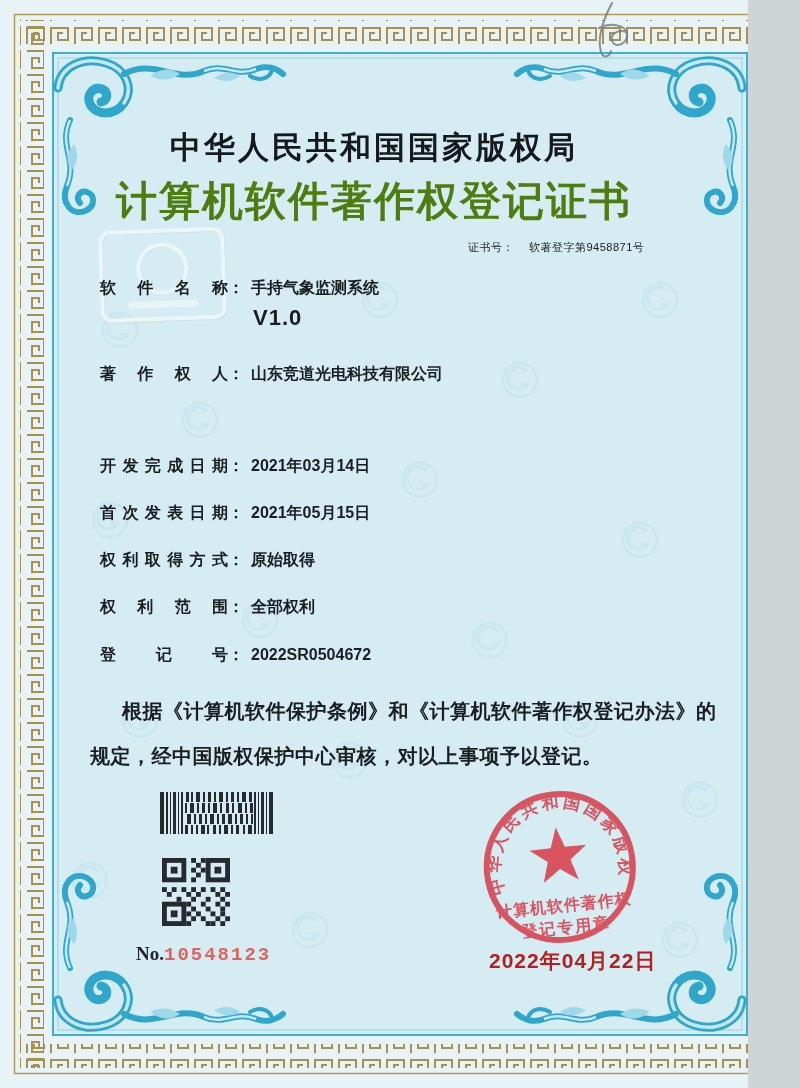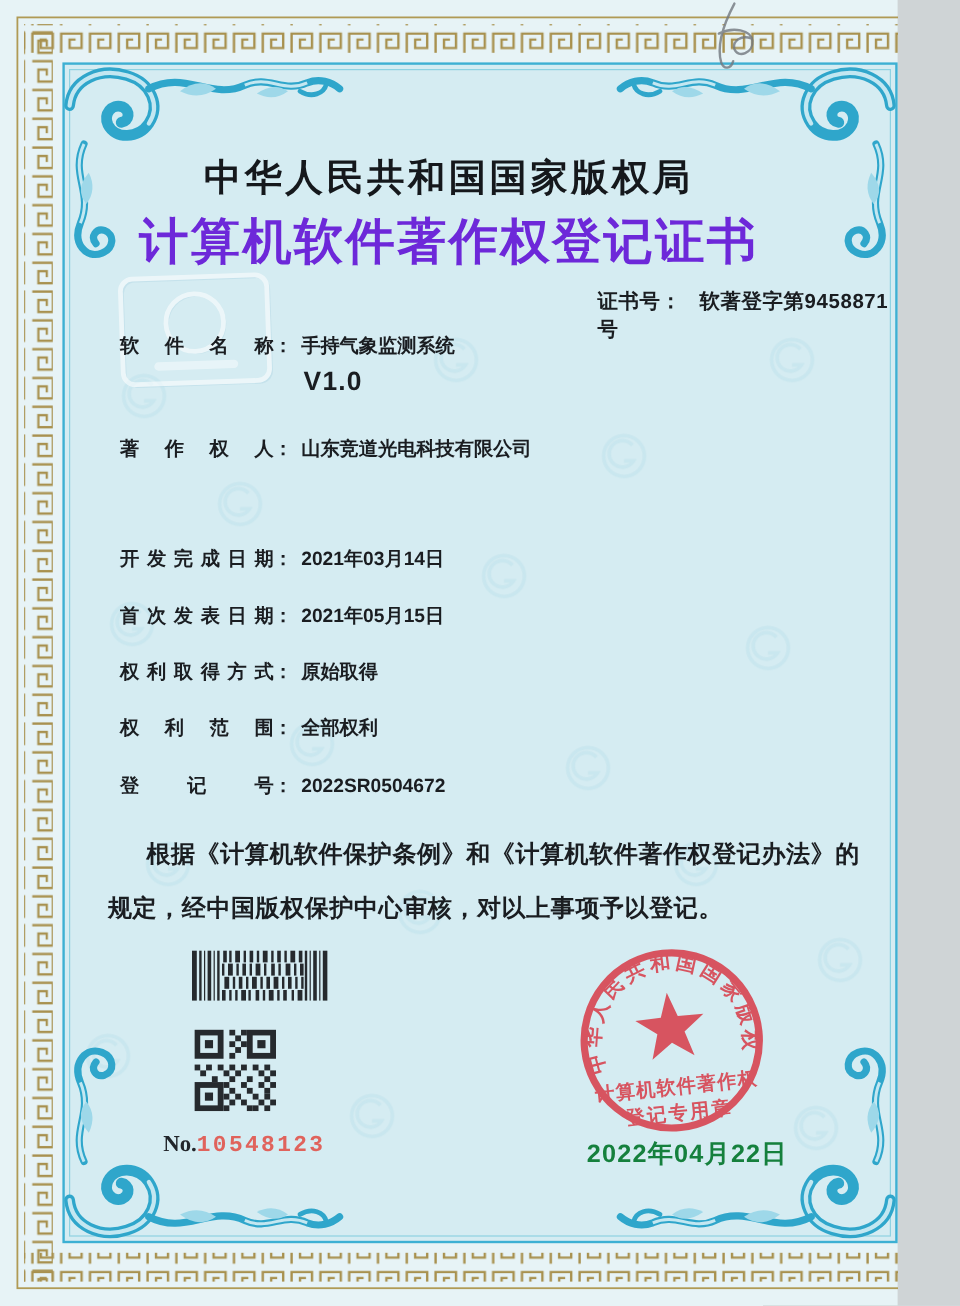--- a/index.html
+++ b/index.html
@@ -12,34 +12,34 @@
   .deco{position:absolute;left:0;top:0;}
   .abs{position:absolute;}
   .authority{
     left:0;right:0;top:127px;text-align:center;
     font-family:"Liberation Serif","DejaVu Serif",serif;
     font-size:31px;font-weight:700;letter-spacing:3px;color:#15181c;
   }
   .cert-title{
     left:0;right:0;top:174px;text-align:center;
     font-family:"Liberation Serif","DejaVu Serif",serif;
-    font-size:41px;font-weight:900;letter-spacing:2px;color:#6d28d9;
+    font-size:41px;font-weight:900;letter-spacing:2px;color:#4d7c0f;
   }
-  .cert-no{left:498px;top:240px;font-size:17px;font-weight:700;letter-spacing:.5px;}
+  .cert-no{left:468px;top:240px;font-size:11px;font-weight:400;letter-spacing:.5px;}
   .cert-no .gap{display:inline-block;width:15px;}
   .row{left:100px;font-size:16px;white-space:nowrap;}
   .lbl{display:inline-block;width:128px;text-align:justify;text-align-last:justify;font-weight:700;vertical-align:top;}
   .colon{font-weight:700;}
   .val{margin-left:7px;font-weight:600;}
   .version{left:253px;top:305px;font-size:22px;font-weight:600;letter-spacing:1px;}
   .stmt{font-size:20px;font-weight:600;letter-spacing:.5px;white-space:nowrap;}
   .no-line{left:136px;top:943px;font-size:19px;}
   .no-label{font-family:"Liberation Serif","DejaVu Serif",serif;font-weight:700;color:#22262b;}
   .no-value{font-family:"Liberation Mono","DejaVu Sans Mono",monospace;color:#e0635c;letter-spacing:2px;font-weight:600;}
-  .issue-date{left:489px;top:947px;font-size:21px;font-weight:700;letter-spacing:1px;color:#15803d;}
+  .issue-date{left:489px;top:947px;font-size:21px;font-weight:700;letter-spacing:1px;color:#b91c1c;}
   .seal-svg{left:478px;top:785px;opacity:.93;}
   .seal-text{font-family:"Liberation Sans","DejaVu Sans",sans-serif;font-weight:700;fill:#d84955;}
 </style>
 </head>
 <body>
 
 <div class="page">
 
   <svg class="deco" width="800" height="1088" viewBox="0 0 800 1088" aria-hidden="true">
     <defs>

